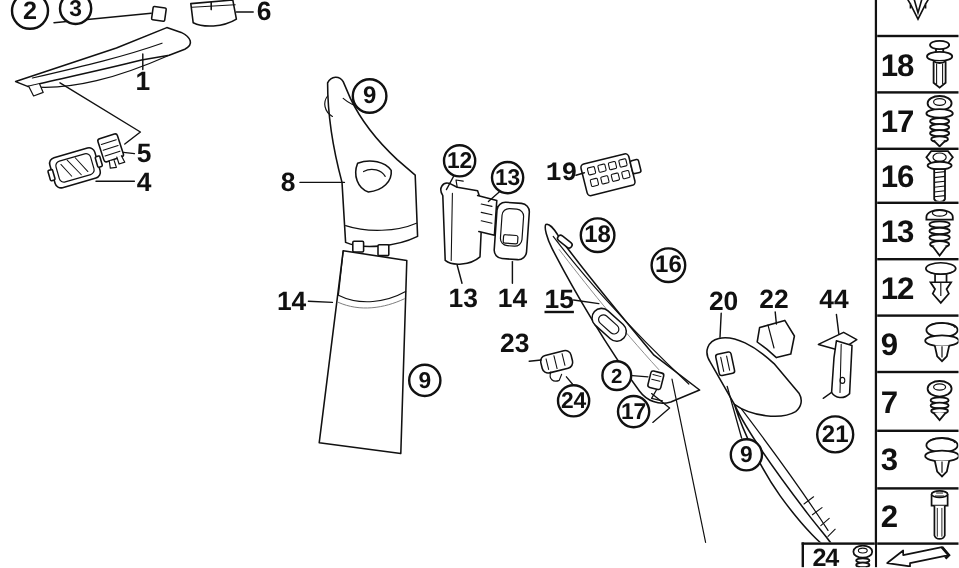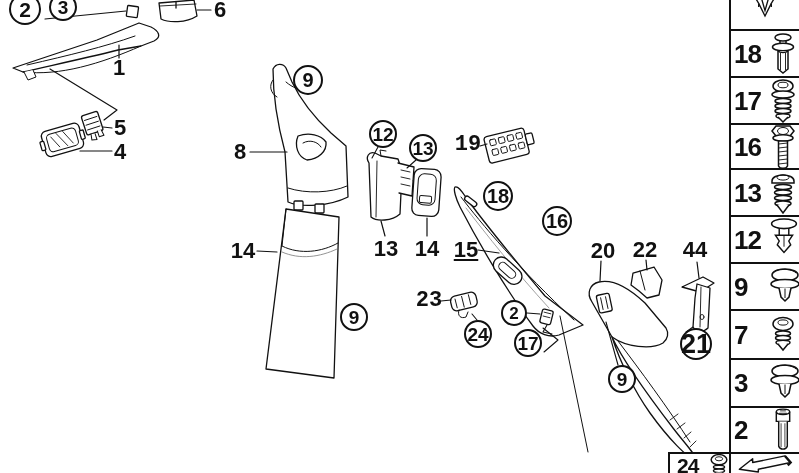--- a/index.html
+++ b/index.html
@@ -199,34 +199,34 @@
       <div class="balloon" style="left: 293px; top: 65px; width: 30px; height: 30px; font-size: 20px;">9</div>
       <div class="balloon" style="left: 369px; top: 120px; width: 28px; height: 28px; font-size: 19px;">12</div>
       <div class="balloon" style="left: 409px; top: 134px; width: 28px; height: 28px; font-size: 19px;">13</div>
       <div class="balloon" style="left: 340px; top: 303px; width: 28px; height: 28px; font-size: 19px;">9</div>
       <div class="balloon" style="left: 483px; top: 181px; width: 30px; height: 30px; font-size: 20px;">18</div>
       <div class="balloon" style="left: 542px; top: 206px; width: 30px; height: 30px; font-size: 20px;">16</div>
       <div class="balloon" style="left: 501px; top: 300px; width: 26px; height: 26px; font-size: 17px;">2</div>
       <div class="balloon" style="left: 514px; top: 329px; width: 28px; height: 28px; font-size: 19px;">17</div>
       <div class="balloon" style="left: 464px; top: 320px; width: 28px; height: 28px; font-size: 19px;">24</div>
       <div class="balloon" style="left: 608px; top: 365px; width: 28px; height: 28px; font-size: 19px;">9</div>
-      <div class="balloon" style="left: 680px; top: 328px; width: 32px; height: 32px; font-size: 27px;">21</div>
+      <div class="balloon" style="left: 680px; top: 346px; width: 32px; height: 32px; font-size: 20px;">21</div>
       <div class="plabel" style="left: 119px; top: 68px;">1</div>
       <div class="plabel" style="left: 120px; top: 152px;">4</div>
       <div class="plabel" style="left: 120px; top: 128px;">5</div>
       <div class="plabel" style="left: 220px; top: 10px;">6</div>
       <div class="plabel" style="left: 240px; top: 152px;">8</div>
       <div class="plabel" style="left: 243px; top: 251px;">14</div>
       <div class="plabel" style="left: 386px; top: 249px;">13</div>
       <div class="plabel" style="left: 427px; top: 249px;">14</div>
       <div class="plabel" style="left: 466px; top: 250px; text-decoration: underline;">15</div>
       <div class="plabel" style="left: 468px; top: 145px; font-family: Liberation Mono, monospace;">19</div>
       <div class="plabel" style="left: 603px; top: 251px;">20</div>
       <div class="plabel" style="left: 645px; top: 250px;">22</div>
-      <div class="plabel" style="left: 429px; top: 301px; font-family: Liberation Mono, monospace;">23</div>
+      <div class="plabel" style="left: 429px; top: 286px;">23</div>
       <div class="plabel" style="left: 695px; top: 250px;">44</div>
     </div>
 
   <div class="sidebar">
       <div class="sb-cell" style="height: 29px;">
         <span class="sb-icon">
           <svg width="36" height="40" viewBox="0 0 40 44" style="margin-top:-16px">
             <g fill="#fff" stroke="#111" stroke-width="1.5">
               <ellipse cx="20" cy="6" rx="14" ry="4.5"></ellipse>
               <path d="M7,8 L13,18 L13,22 M33,8 L27,18 L27,22"></path>

